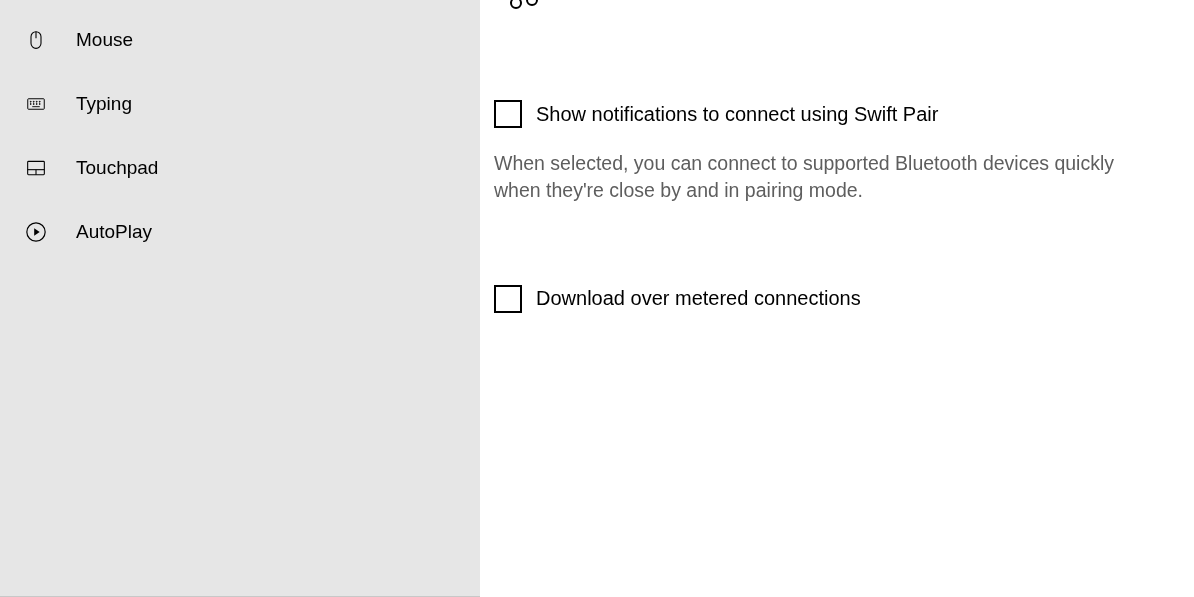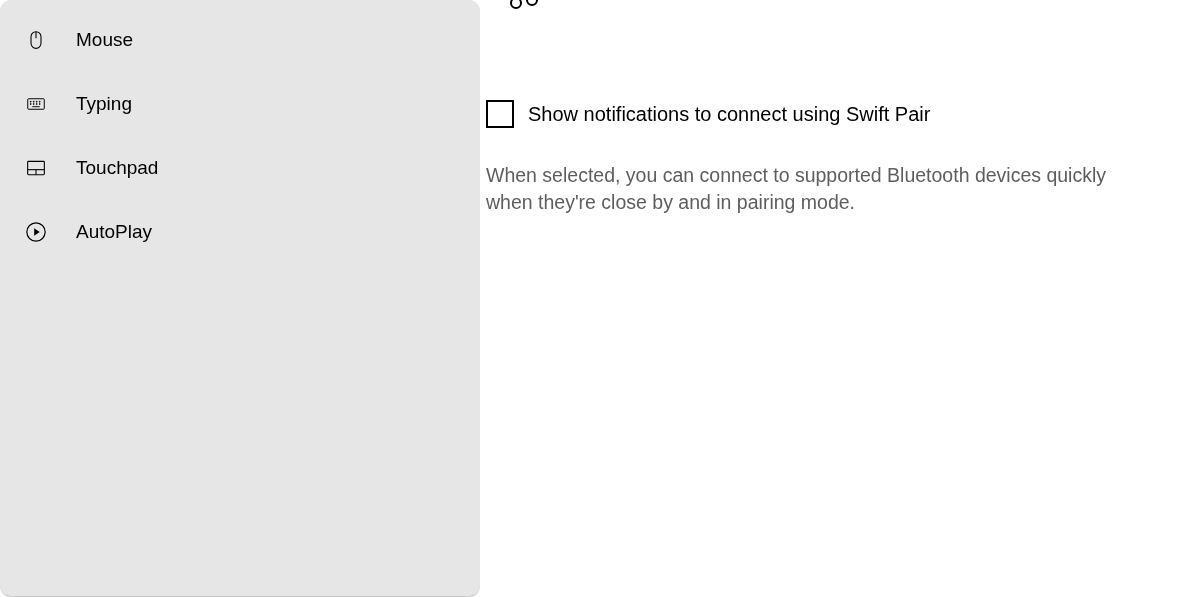--- a/index.html
+++ b/index.html
@@ -10,21 +10,20 @@
       display: flex;
       overflow: hidden;
       background: #fff;
     }
     .sidebar {
       width: 480px;
       height: 597px;
       background: #e6e6e6;
       padding-top: 8px;
       border-bottom: 1px solid #c8c8c8;
-      border-radius: 11px;
     }
     .sidebar-item {
       display: flex;
       align-items: center;
       height: 64px;
       padding-left: 24px;
       gap: 28px;
       cursor: pointer;
       font-size: 19px;
       color: #000;
@@ -33,21 +32,21 @@
       width: 24px;
       height: 24px;
       display: flex;
       align-items: center;
       justify-content: center;
     }
     .sidebar-icon svg { stroke: #000; fill: none; stroke-width: 1.3; }
     .content {
       flex: 1;
       height: 597px;
-      padding: 0 6px;
+      padding: 0 14px;
       position: relative;
       background: #fff;
     }
     .top-fragment {
       position: absolute;
       top: -2px;
       left: 28px;
     }
     .option-block { margin-top: 100px; max-width: 670px; }
     .option-block + .option-block { margin-top: 80px; }
@@ -59,21 +58,21 @@
     }
     .checkbox {
       width: 28px;
       height: 28px;
       border: 2.4px solid #000;
       background: #fff;
       flex-shrink: 0;
     }
     .checkbox-label { font-size: 20px; color: #000; }
     .description {
-      margin-top: 34px;
+      margin-top: 22px;
       font-size: 19.5px;
       line-height: 1.4;
       color: #5e5e5e;
     }
   </style>
 </head>
 <body>
 
 <div class="sidebar">
 
@@ -141,15 +140,19 @@
 
   <div class="option-block">
     <div class="checkbox-row">
       <div class="checkbox"></div>
       <div class="checkbox-label">Show notifications to connect using Swift Pair</div>
     </div>
     <div class="description">When selected, you can connect to supported Bluetooth devices quickly when they're close by and in pairing mode.</div>
   </div>
 
   <div class="option-block">
+    <div class="checkbox-row">
+      <div class="checkbox"></div>
+      <div class="checkbox-label">Download over metered connections</div>
+    </div>
   </div>
 
 </div>
 
 </body></html>

